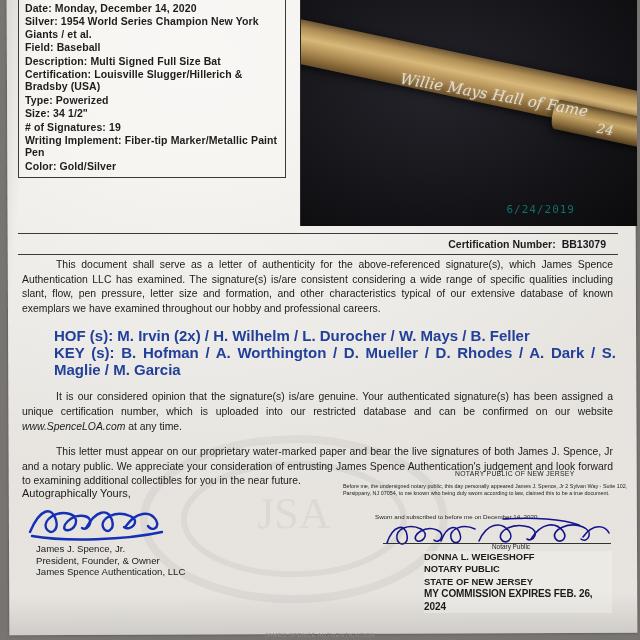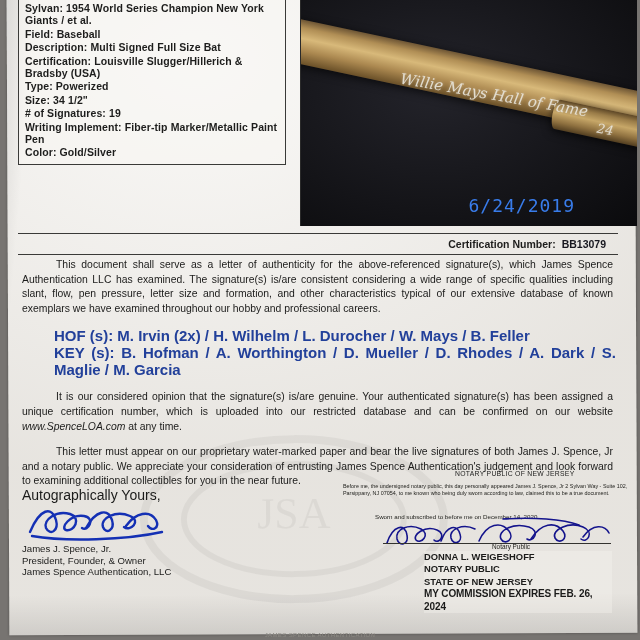--- a/index.html
+++ b/index.html
@@ -103,23 +103,23 @@
     font-size: 15px;
     text-shadow: 0 0 3px rgba(255,255,255,.35);
     transform: rotate(10deg);
     white-space: nowrap;
     opacity: .92;
   }
   .photo-date {
     position: absolute;
     right: 62px;
     bottom: 10px;
-    color: #3b82f6;
+    color: #0f766e;
     font-family: "DejaVu Sans Mono", monospace;
-    font-size: 18px;
+    font-size: 11px;
     letter-spacing: 1px;
     opacity: .95;
   }
 
   
   .cert-bar {
     position: absolute;
     left: 18px;
     top: 233px;
     width: 600px;
@@ -165,34 +165,34 @@
     padding-left: 32px;
     font-weight: bold;
   }
   .sig-list div { color: #22409a; }
 
   
   .auto-label {
     position: absolute;
     left: 22px;
     top: 487px;
-    font-size: 14px;
+    font-size: 11px;
     color: #1b1b1a;
   }
   .jsp-sig {
     position: absolute;
     left: 26px;
     top: 498px;
     width: 140px;
     height: 44px;
     color: #1430b4;
   }
   .sig-names {
     position: absolute;
-    left: 22px;
+    left: 36px;
     top: 543px;
     font-size: 9.6px;
     line-height: 11.6px;
     color: #1b1b1a;
   }
 
   
   .notary-head {
     position: absolute;
     left: 455px;
@@ -285,21 +285,22 @@
     <div class="paper-shade"></div>
 
     <svg class="watermark" viewBox="0 0 330 190">
       <ellipse cx="165" cy="95" rx="150" ry="80" fill="none" stroke="#333" stroke-width="8"></ellipse>
       <ellipse cx="165" cy="95" rx="110" ry="55" fill="none" stroke="#333" stroke-width="6"></ellipse>
       <text x="165" y="104" text-anchor="middle" font-size="44" fill="#333" font-family="Liberation Serif, serif">JSA</text>
     </svg>
   </div>
 
   <div class="info-box">
-    <div class="info-row"><span class="k">Sylvan:</span> <span class="v">1954 World Series Champion New York Giants / et al.</span></div>
+    <div class="info-row"><span class="k">Date:</span> <span class="v">Monday, December 14, 2020</span></div>
+    <div class="info-row"><span class="k">Silver:</span> <span class="v">1954 World Series Champion New York Giants / et al.</span></div>
     <div class="info-row"><span class="k">Field:</span> <span class="v">Baseball</span></div>
     <div class="info-row"><span class="k">Description:</span> <span class="v">Multi Signed Full Size Bat</span></div>
     <div class="info-row"><span class="k">Certification:</span> <span class="v">Louisville Slugger/Hillerich &amp; Bradsby (USA)</span></div>
     <div class="info-row"><span class="k">Type:</span> <span class="v">Powerized</span></div>
     <div class="info-row"><span class="k">Size:</span> <span class="v">34 1/2"</span></div>
     <div class="info-row"><span class="k"># of Signatures:</span> <span class="v">19</span></div>
     <div class="info-row"><span class="k">Writing Implement:</span> <span class="v">Fiber-tip Marker/Metallic Paint Pen</span></div>
     <div class="info-row"><span class="k">Color:</span> <span class="v">Gold/Silver</span></div>
   </div>
 

